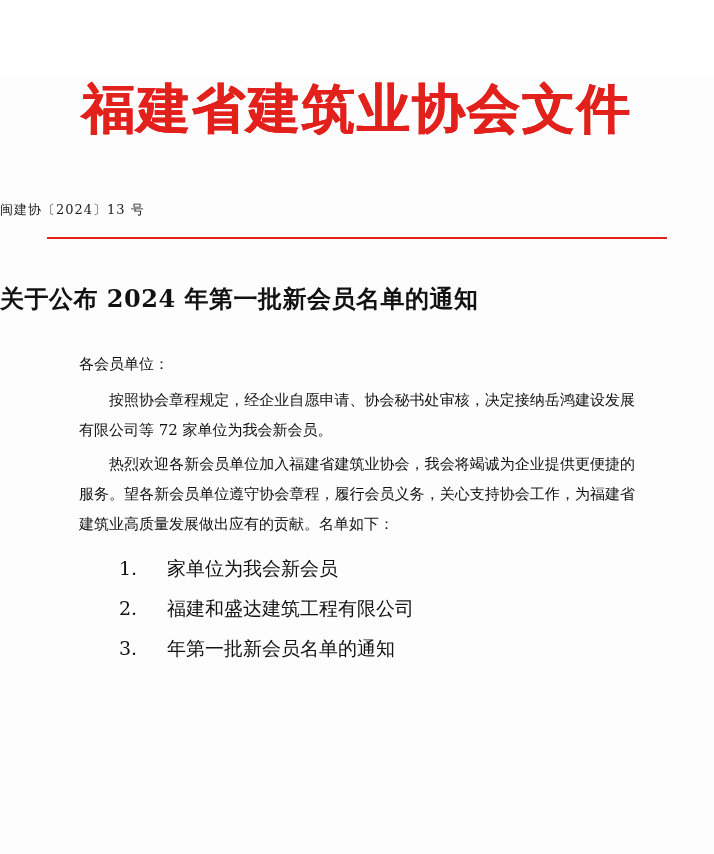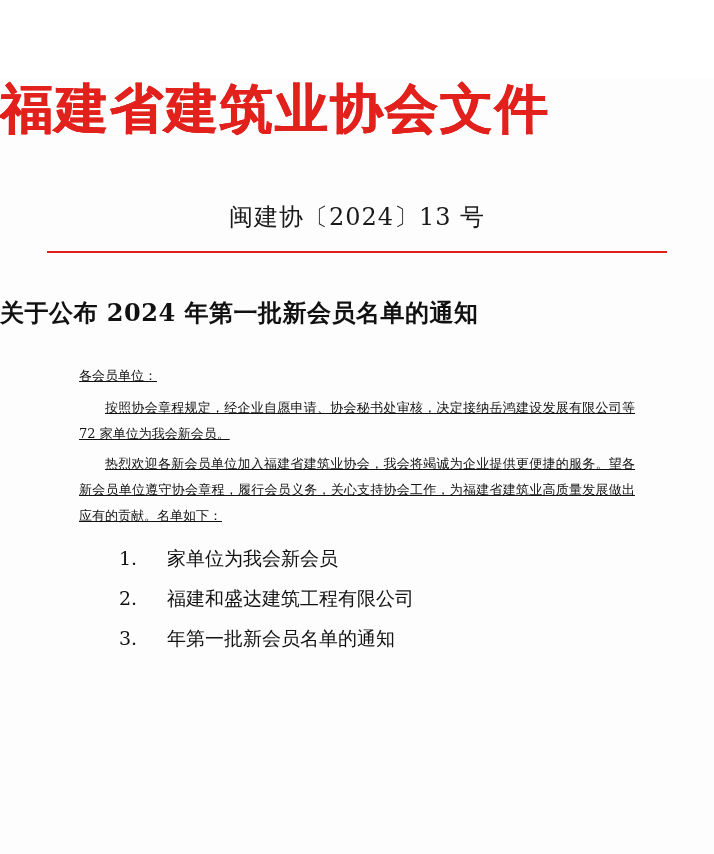--- a/index.html
+++ b/index.html
@@ -17,38 +17,37 @@
   .page {
     position: relative;
     width: 714px;
     height: 854px;
     box-sizing: border-box;
     background: #fdfdfd;
   }
 
   
   .masthead {
-    text-align: left;
+    text-align: center;
     margin-top: 78px;
     color: #e2211c;
     font-family: "DejaVu Serif", serif;
     font-weight: bold;
     font-size: 53px;
     letter-spacing: 2px;
     line-height: 1.15;
     white-space: nowrap;
     text-shadow: 0.5px 0 0 #e2211c, -0.5px 0 0 #e2211c;
   }
 
   
   .doc-number {
-    text-align: center;
     margin-top: 62px;
     font-family: "DejaVu Serif", serif;
-    font-size: 24px;
+    font-size: 13px;
     color: #1a1a1a;
     letter-spacing: 1px;
   }
 
   
   .red-rule {
     margin: 18px auto 0 auto;
     width: 620px;
     height: 2.5px;
     background: #e2211c;
@@ -62,26 +61,25 @@
     font-size: 24px;
     color: #111111;
     letter-spacing: 0.5px;
   }
 
   
   .body-block {
     margin: 34px auto 0 auto;
     width: 556px;
     font-family: "DejaVu Serif", serif;
-    font-size: 13px;
+    font-size: 15px;
     line-height: 2.0;
     color: #111111;
     text-align: justify;
     text-justify: inter-ideograph;
-    text-decoration: underline;
   }
   .salutation {
     margin: 0 0 6px 0;
   }
   .para {
     margin: 0 0 4px 0;
     text-indent: 2em;
   }
 
   

